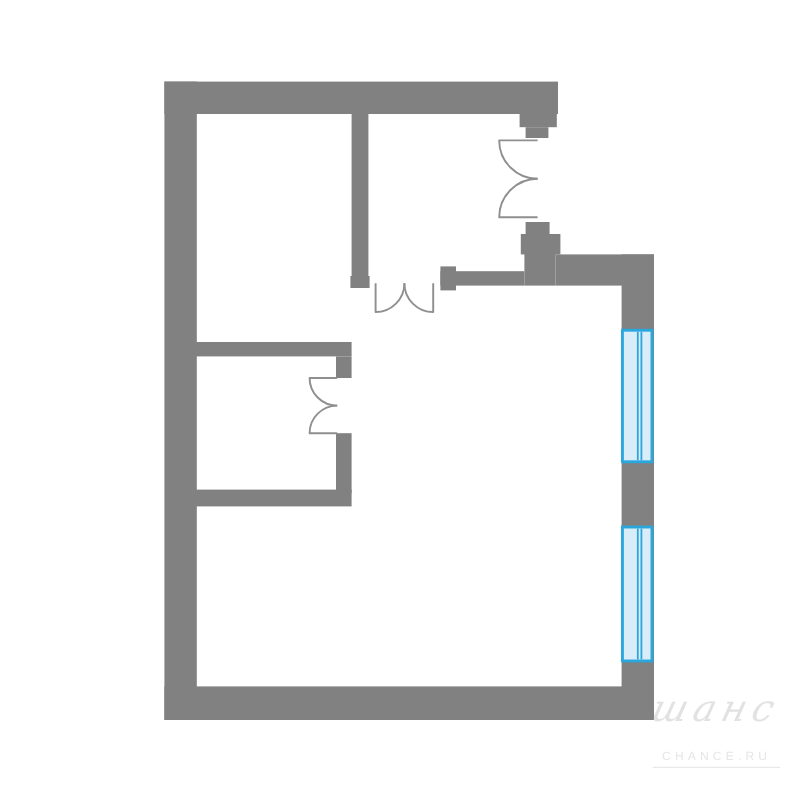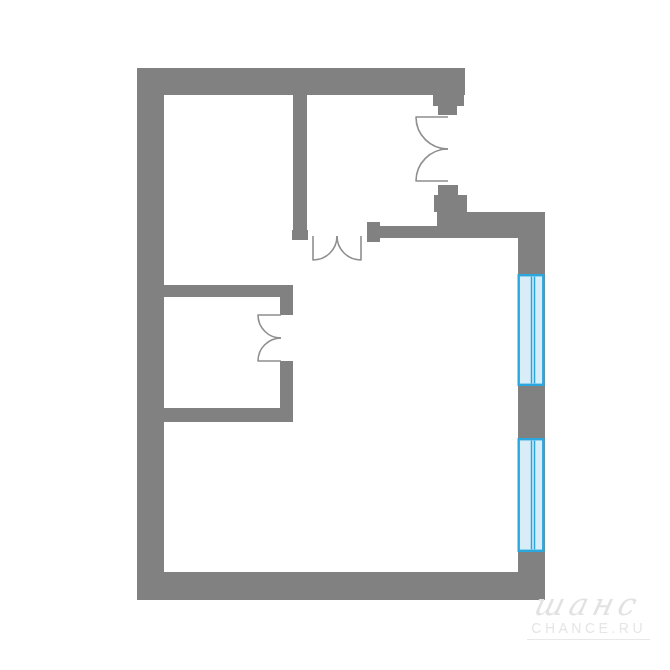--- a/index.html
+++ b/index.html
@@ -32,23 +32,23 @@
   .wm-script {
     font-family: "DejaVu Serif", serif;
     font-style: italic;
     font-size: 31px;
     line-height: 26px;
     letter-spacing: 5px;
     color: #e2e2e2;
     transform: skewX(-14deg);
   }
   .wm-caption {
-    margin-top: 2px;
+    margin-top: 20px;
     font-family: "Liberation Sans", sans-serif;
-    font-size: 14px;
+    font-size: 10px;
     letter-spacing: 3.5px;
     color: #e6e6e6;
     border-bottom: 1.5px solid #e8e8e8;
     padding: 1px 4px 3px 4px;
   }
 </style>
 </head>
 <body>
 
 <div class="stage">

